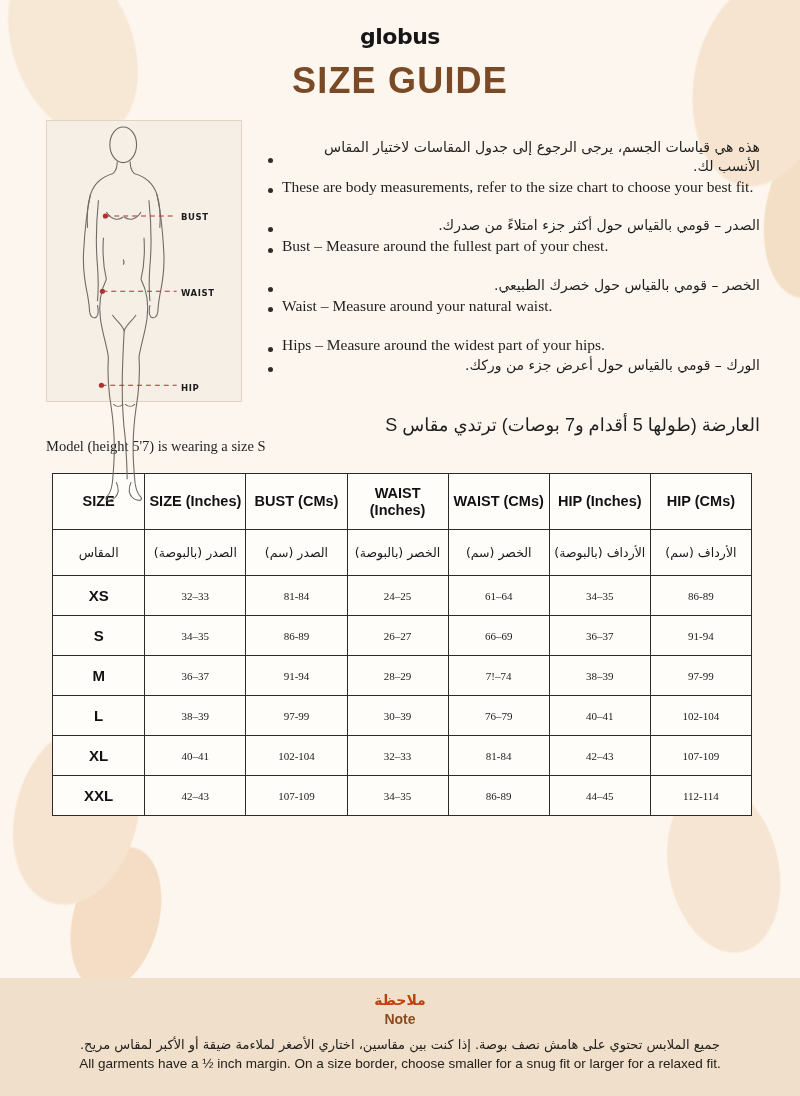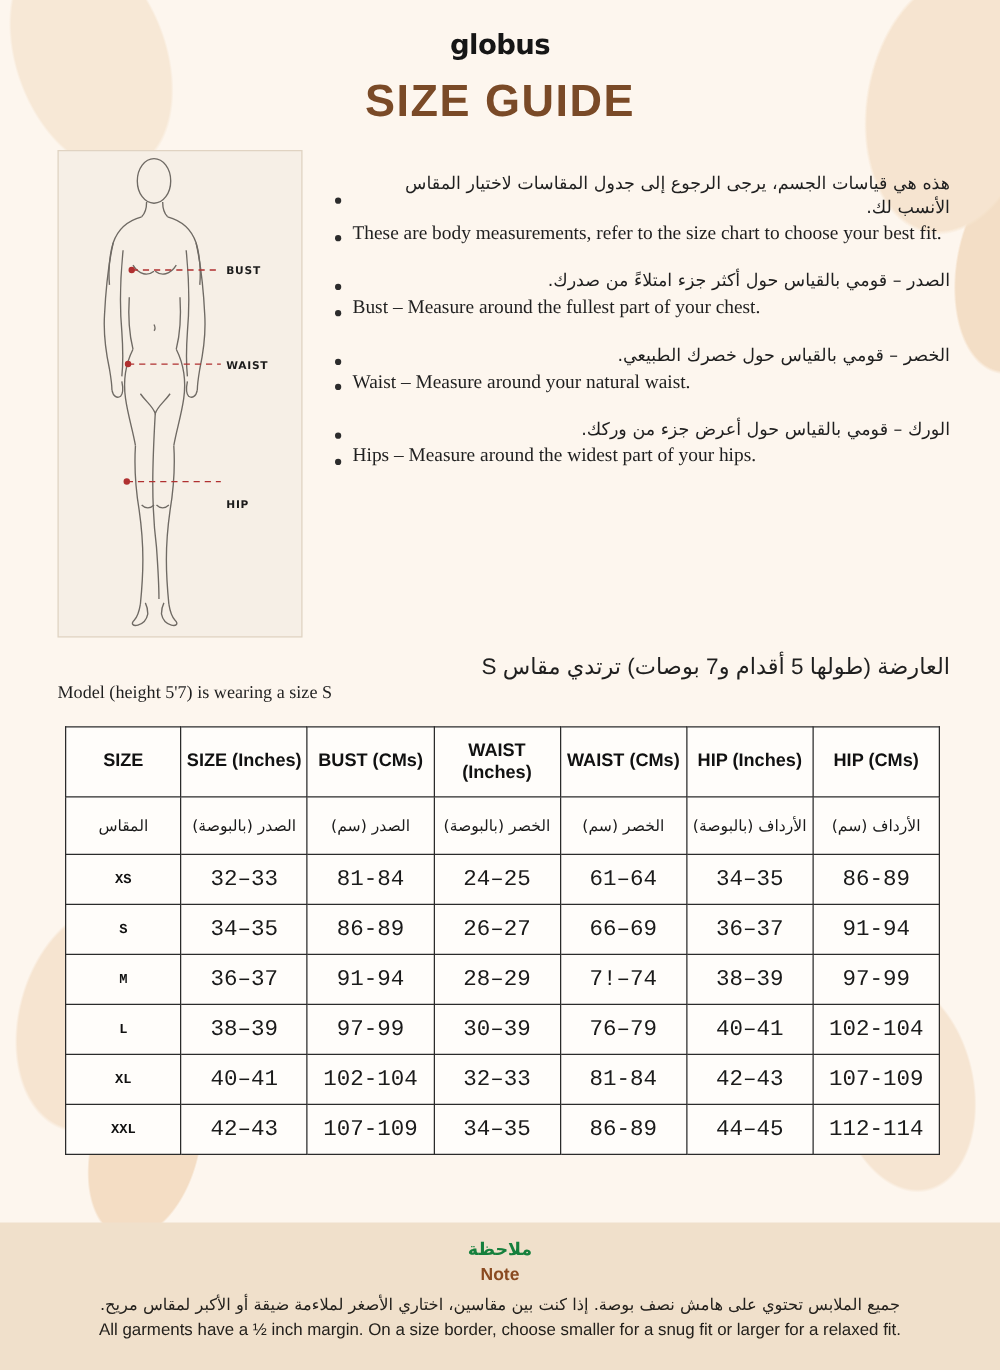--- a/index.html
+++ b/index.html
@@ -55,39 +55,39 @@
     font-weight: bold;
     font-size: 36px;
     letter-spacing: 1.2px;
     color: #7a4a27;
   }
 
   
   .top-area { display: flex; padding: 18px 40px 0 46px; gap: 26px; }
 
   .figure-box {
-    width: 196px; height: 390px;
+    width: 196px; height: 282px;
     background: #f6efe6;
     border: 1px solid #e0d3c2;
     position: relative;
     flex: 0 0 auto;
   }
   .figure-svg { position: absolute; inset: 0; }
 
   .measure-label {
     position: absolute;
     font-family: "DejaVu Sans", sans-serif;
     font-size: 8.5px;
     font-weight: bold;
     letter-spacing: .6px;
     color: #1b1b1b;
   }
   .lbl-bust { left: 134px; top: 91px; }
   .lbl-waist { left: 134px; top: 167px; }
-  .lbl-hip { left: 134px; top: 278px; }
+  .lbl-hip { left: 134px; top: 262px; }
 
   .bullets { flex: 1 1 auto; padding-top: 18px; }
   .bgroup { margin-bottom: 19px; }
   .bline {
     display: flex;
     align-items: center;
     gap: 9px;
     line-height: 1.34;
   }
   .dot {
@@ -142,47 +142,47 @@
   td.ar-cell {
     font-family: "DejaVu Sans", sans-serif;
     font-size: 12.5px;
     color: #1a1a1a;
     padding: 6px 3px;
     line-height: 1.25;
     direction: rtl;
     height: 46px;
   }
   td.size-cell {
-    font-family: Liberation Mono, monospace;
+    font-family: Liberation Sans, sans-serif;
     font-weight: bold;
-    font-size: 11px;
+    font-size: 15px;
     color: #111;
     height: 40px;
   }
   td.val-cell {
-    font-family: Liberation Mono, monospace;
-    font-size: 18px;
+    font-family: Liberation Serif, serif;
+    font-size: 11px;
     color: #1a1a1a;
     height: 40px;
   }
   col.c-size { width: 13.2%; }
   col.c-d { width: 14.46%; }
 
   
   .footer {
     position: absolute;
     left: 0; right: 0; bottom: 0;
     height: 118px;
     background: #f0e0cb;
     text-align: center;
     padding-top: 14px;
   }
   .note-ar-title {
     font-family: "DejaVu Sans", sans-serif;
-    font-size: 14px; font-weight: bold; color: #15803d;
+    font-size: 14px; font-weight: bold; color: #c2410c;
   }
   .note-en-title {
     font-family: "Liberation Sans", sans-serif;
     font-size: 14px; font-weight: bold; color: #8a4a20; margin-top: 3px;
   }
   .note-ar {
     direction: rtl;
     font-family: "DejaVu Sans", sans-serif;
     font-size: 13px; color: #23201c; margin-top: 10px;
   }
@@ -296,27 +296,27 @@
           <span class="dot"></span>
           <span class="txt-ar">الخصر – قومي بالقياس حول خصرك الطبيعي.</span>
         </div>
         <div class="bline second">
           <span class="dot"></span>
           <span class="txt-en">Waist – Measure around your natural waist.</span>
         </div>
       </div>
 
       <div class="bgroup">
+        <div class="bline second">
+          <span class="dot"></span>
+          <span class="txt-en">Hips – Measure around the widest part of your hips.</span>
+        </div>
         <div class="bline">
           <span class="dot"></span>
           <span class="txt-ar">الورك – قومي بالقياس حول أعرض جزء من وركك.</span>
-        </div>
-        <div class="bline second">
-          <span class="dot"></span>
-          <span class="txt-en">Hips – Measure around the widest part of your hips.</span>
         </div>
       </div>
 
     </div>
   </div>
 
   <div class="model-note">
     <div class="model-ar">العارضة (طولها 5 أقدام و7 بوصات) ترتدي مقاس S</div>
     <div class="model-en">Model (height 5'7) is wearing a size S</div>
   </div>

